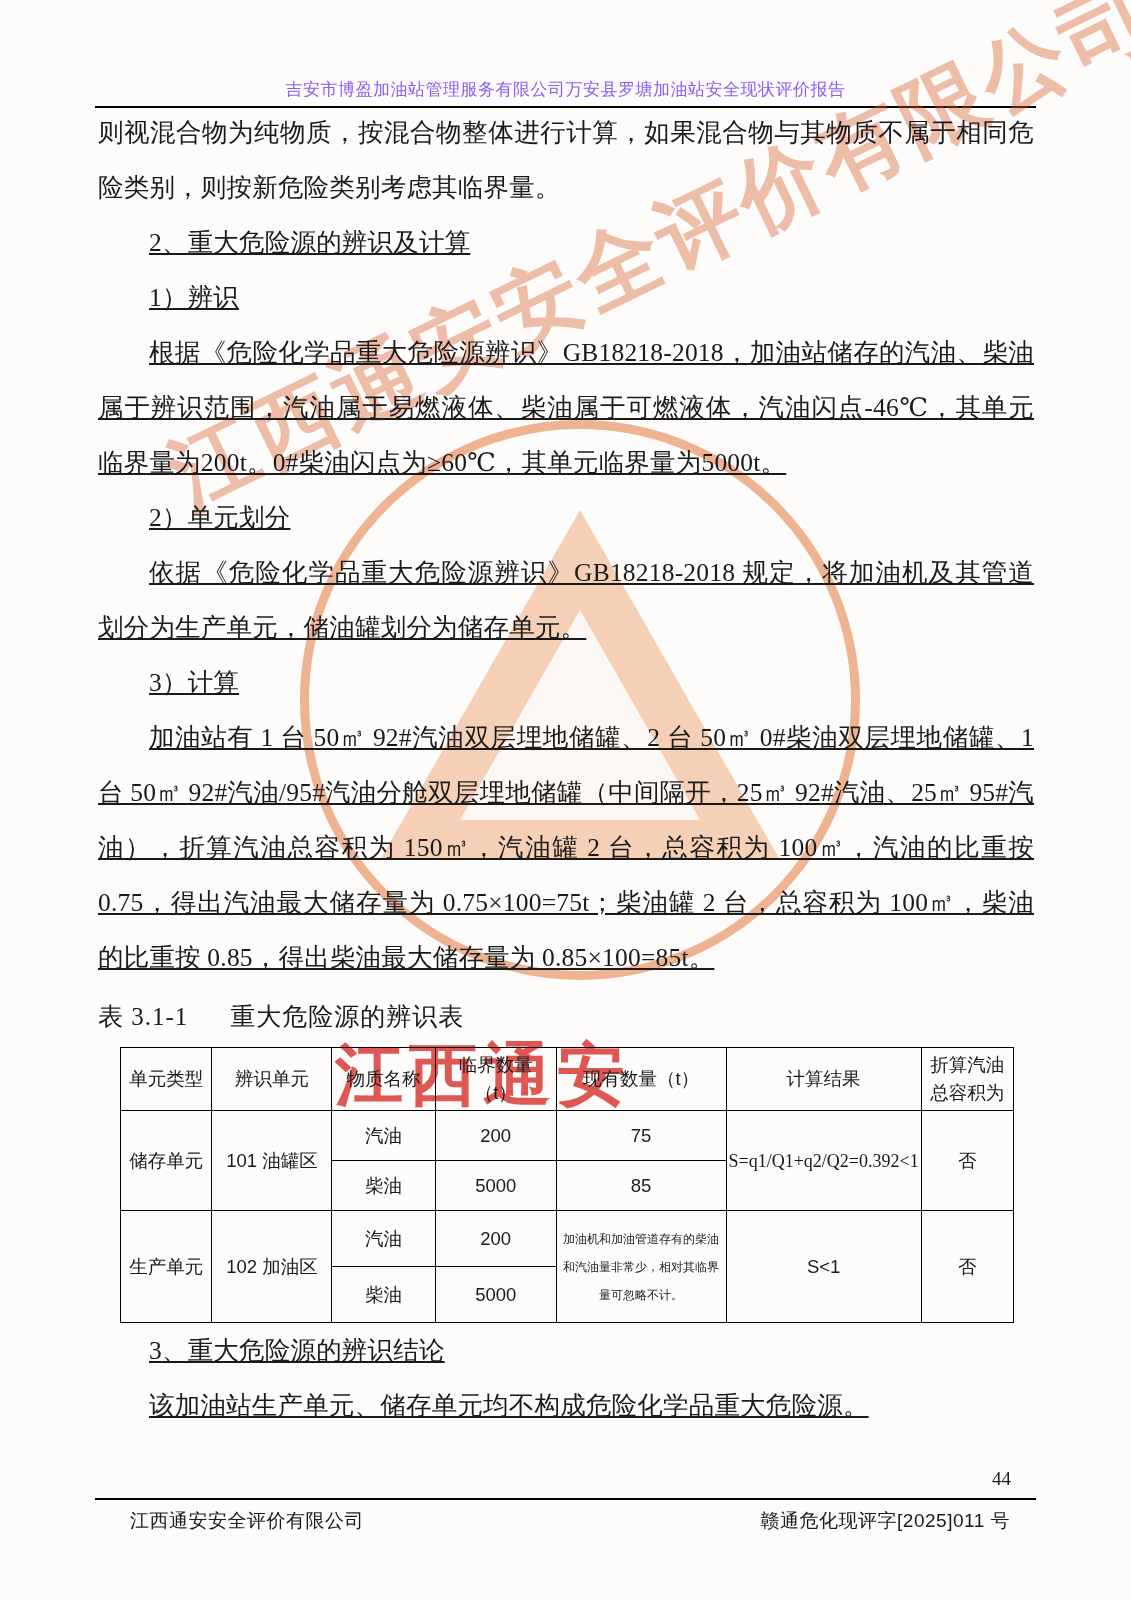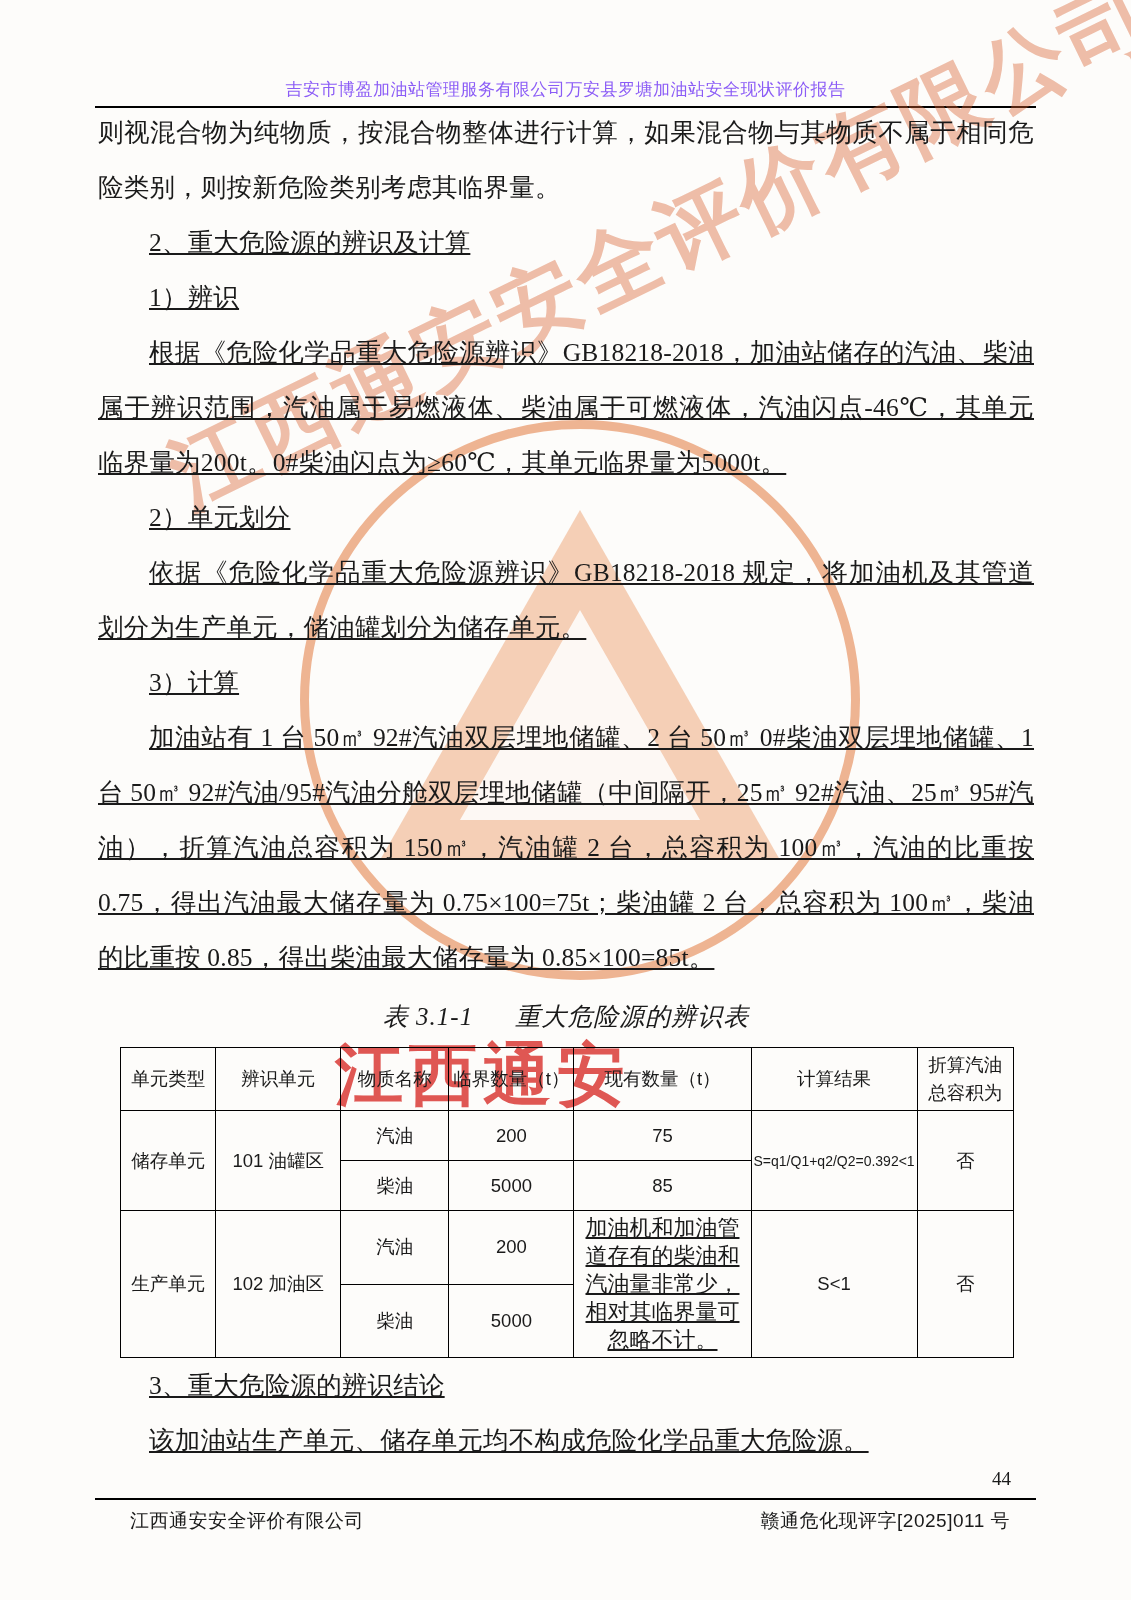--- a/index.html
+++ b/index.html
@@ -122,26 +122,25 @@
     line-height: 55px;
     text-align: justify;
     text-justify: inter-ideograph;
     letter-spacing: 0.2px;
   }
   p.indent {
     text-indent: 2em;
     text-decoration: underline;
   }
   .tbl-title {
-    text-align: center;
+    text-align: left;
     font-size: 25px;
     line-height: 52px;
     margin: 6px 0 4px 0;
     letter-spacing: 1px;
-    font-style: italic;
   }
   .tbl-title .gap {
     display: inline-block;
     width: 42px;
   }
 
   
   table.dz {
     border-collapse: collapse;
     width: 894px;
@@ -155,30 +154,29 @@
     text-align: center;
     vertical-align: middle;
     padding: 3px 2px;
     line-height: 28px;
     font-weight: normal;
   }
   table.dz th {
     height: 56px;
   }
   td.calc {
-    font-family: Liberation Sans, sans-serif;
-    font-size: 14px;
+    font-family: Liberation Serif, serif;
+    font-size: 18px;
     line-height: 24px;
   }
   td.note {
     text-align: left;
     padding-left: 8px;
     line-height: 27px;
-    font-size: 22px;
-    text-decoration: underline;
+    font-size: 12px;
   }
   .row-h { height: 50px; }
   .row-h2 { height: 56px; }
 
   
   .pagenum {
     position: absolute;
     left: 0;
     top: 1468px;
     width: 1011px;

